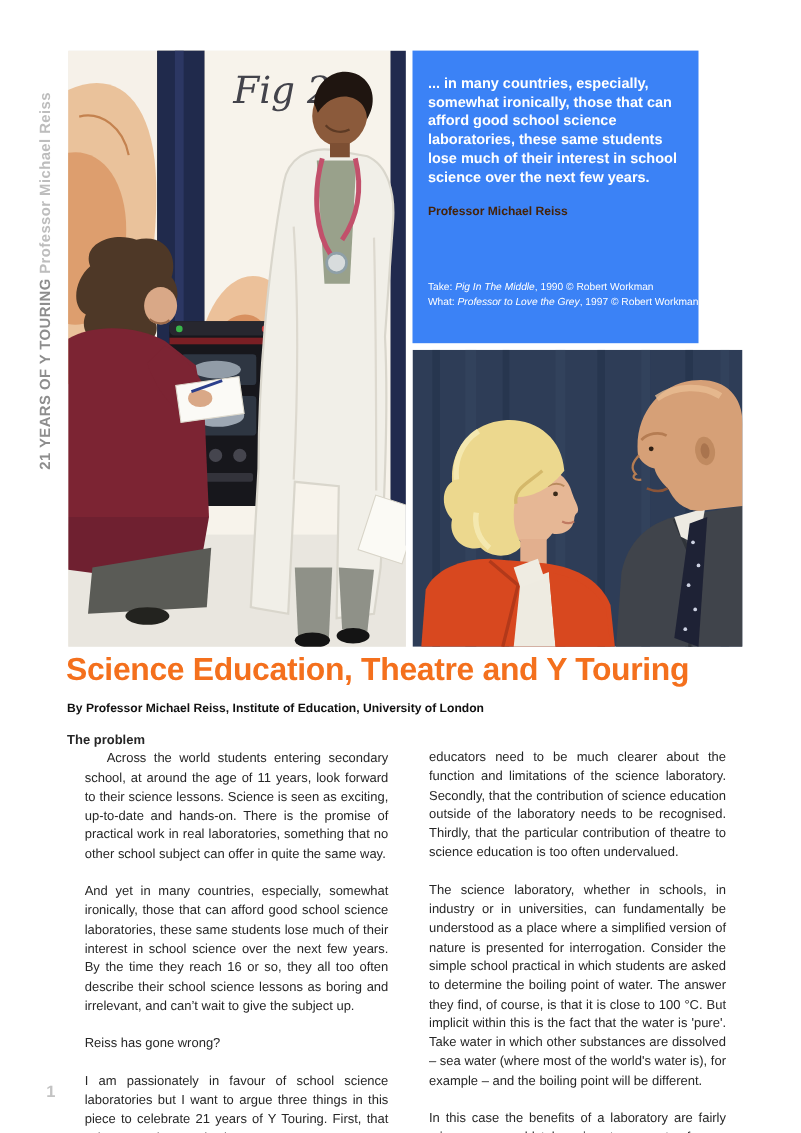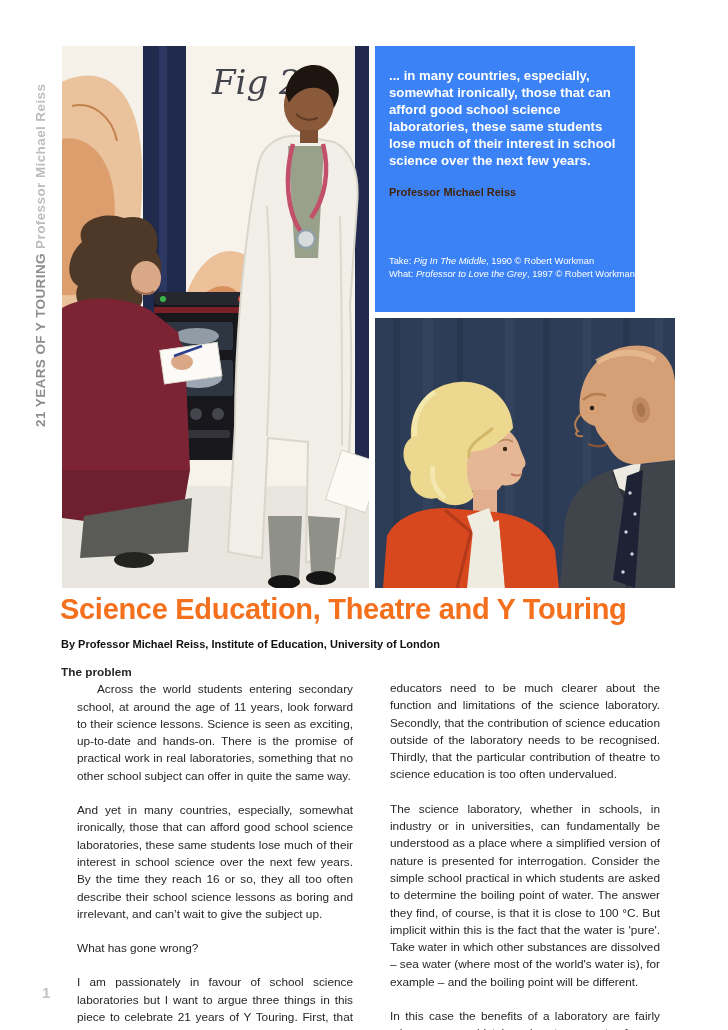--- a/index.html
+++ b/index.html
@@ -209,21 +209,21 @@
     </svg>
   </div>
 
   <h1 class="title">Science Education, Theatre and Y Touring</h1>
   <div class="byline">By Professor Michael Reiss, Institute of Education, University of London</div>
 
   <div class="col col-left">
     <h3>The problem</h3>
     <p class="indent">Across the world students entering secondary school, at around the age of 11 years, look forward to their science lessons. Science is seen as exciting, up-to-date and hands-on. There is the promise of practical work in real laboratories, something that no other school subject can offer in quite the same way.</p>
     <p>And yet in many countries, especially, somewhat ironically, those that can afford good school science laboratories, these same students lose much of their interest in school science over the next few years. By the time they reach 16 or so, they all too often describe their school science lessons as boring and irrelevant, and can’t wait to give the subject up.</p>
-    <p>What has gone wrong?</p>
+    <p>Reiss has gone wrong?</p>
     <p>I am passionately in favour of school science laboratories but I want to argue three things in this piece to celebrate 21 years of Y Touring. First, that science teachers and science</p>
   </div>
 
   <div class="col col-right">
     <p>educators need to be much clearer about the function and limitations of the science laboratory. Secondly, that the contribution of science education outside of the laboratory needs to be recognised. Thirdly, that the particular contribution of theatre to science education is too often undervalued.</p>
     <p>The science laboratory, whether in schools, in industry or in universities, can fundamentally be understood as a place where a simplified version of nature is presented for interrogation. Consider the simple school practical in which students are asked to determine the boiling point of water. The answer they find, of course, is that it is close to 100 °C. But implicit within this is the fact that the water is 'pure'. Take water in which other substances are dissolved – sea water (where most of the world's water is), for example – and the boiling point will be different.</p>
     <p>In this case the benefits of a laboratory are fairly minor – we could take rainwater or water from a stream and get a boiling</p>
   </div>
 
   <div class="pagenum">1</div>

